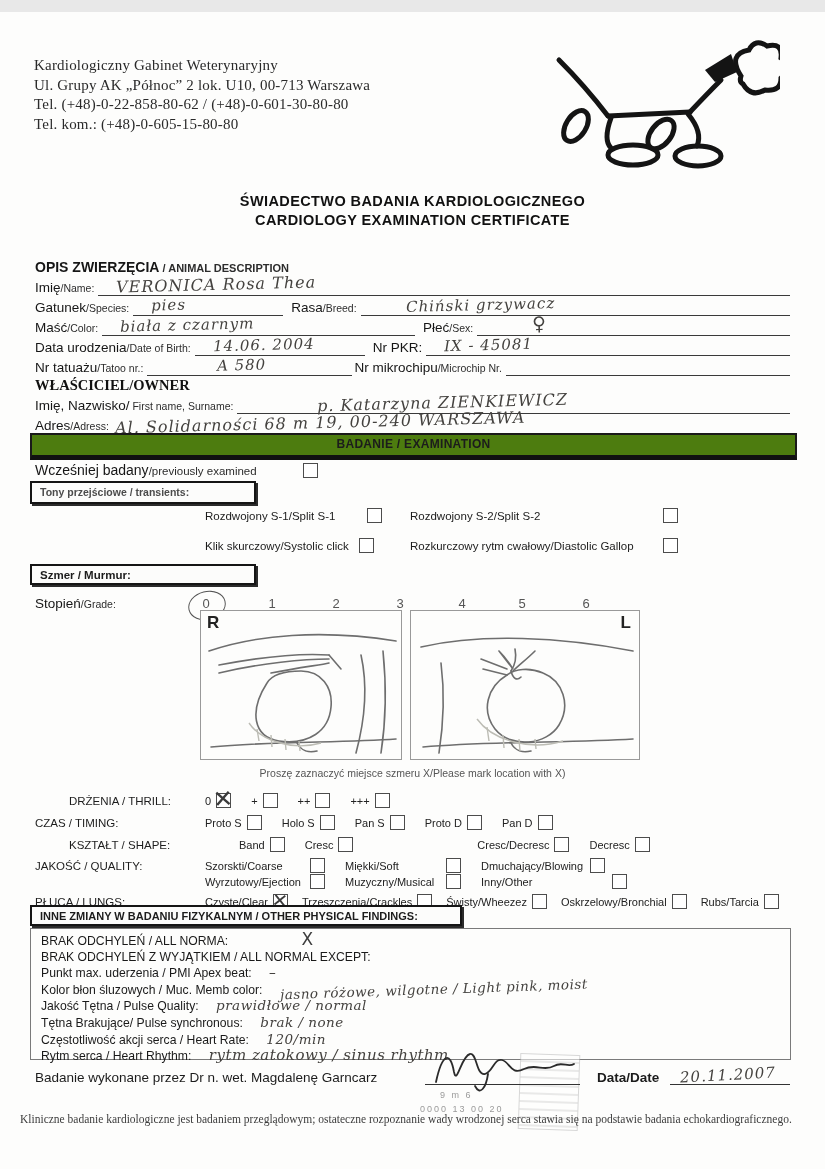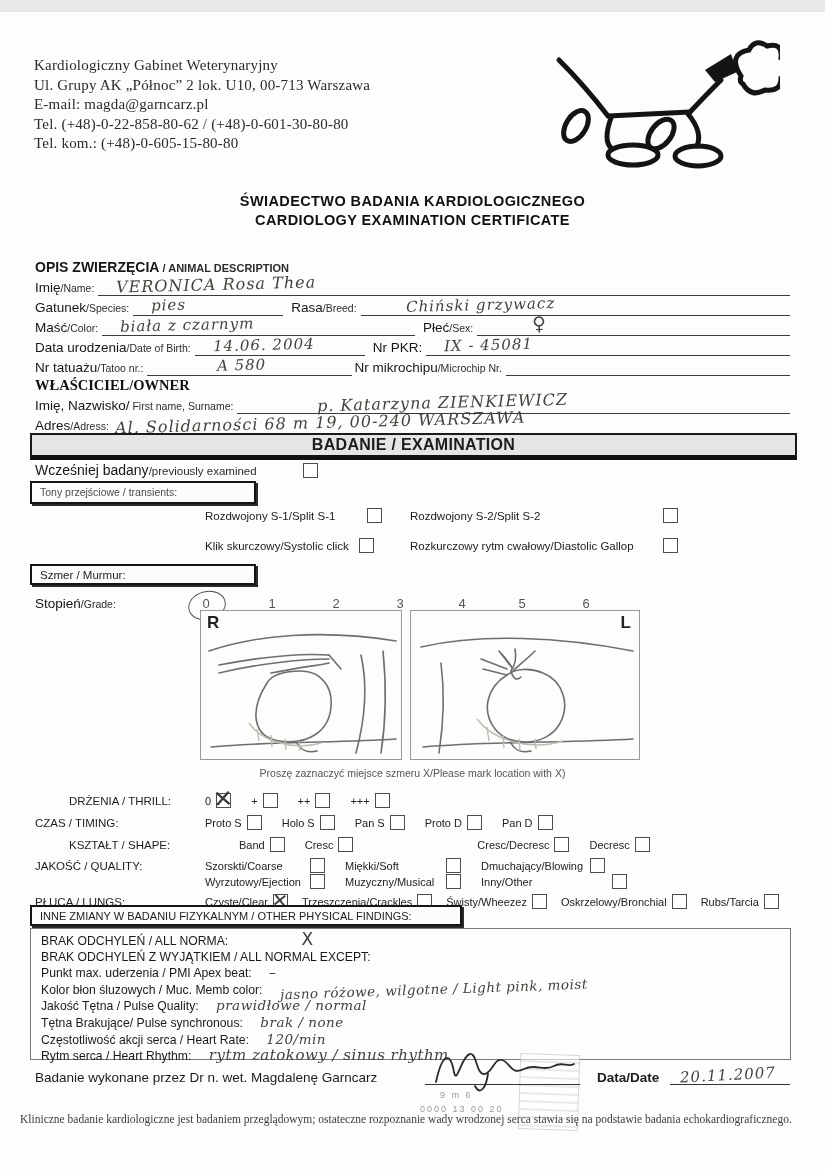--- a/index.html
+++ b/index.html
@@ -28,25 +28,25 @@
   .lbl{white-space:nowrap;padding-right:4px;}
   .pl{font-size:13.5px;color:#161616;}
   .en{font-size:10.5px;color:#2c2c2c;}
   .fill{flex:1;border-bottom:1.2px solid #3a3a3a;height:100%;position:relative;}
   .hand{font-family:"DejaVu Serif",serif;font-style:italic;color:#44423f;
         font-size:15px;white-space:nowrap;letter-spacing:1px;}
   .fill>.hand{position:absolute;bottom:1px;left:18px;transform:rotate(-1.5deg);}
 
   
   .exambar{left:30px;top:421px;width:763px;height:20px;border:2px solid #1a1a1a;
-           border-bottom:5px solid #111;text-align:center;font-weight:bold;font-size:16px;
-           line-height:19px;letter-spacing:.3px;background:#e5e5e5;}
-
-  
-  .tagbox{border:2px solid #151515;background:#fcfcfb;font-weight:normal;font-size:11.5px;
+           border-bottom:5px solid #111;text-align:center;font-weight:bold;font-size:12px;
+           line-height:19px;letter-spacing:.3px;background:#4d7c0f;}
+
+  
+  .tagbox{border:2px solid #151515;background:#fcfcfb;font-weight:bold;font-size:11.5px;
           padding:3px 8px 2px 8px;box-shadow:2px 2px 0 #2b2b2b;white-space:nowrap;overflow:hidden;}
   .tagbox.faint{color:#4c4c4c;font-size:10.5px;}
 
   
   .cb{display:inline-block;width:13px;height:13px;border:1.3px solid #4c4c4c;
       position:relative;vertical-align:-2px;background:#fff;flex:none;}
   .cb.on::after{content:"✕";position:absolute;left:-2px;top:-6px;font-size:19px;
       color:#3b3b3b;font-family:"DejaVu Sans",sans-serif;transform:rotate(6deg);}
   .cb.bigx::after{font-size:24px;left:-4px;top:-9px;transform:rotate(-4deg);}
 
@@ -92,21 +92,20 @@
   svg{display:block;}
 </style>
 </head>
 <body>
 
 <div class="page">
 
   <div class="abs letterhead">
     <div>Kardiologiczny Gabinet Weterynaryjny</div>
     <div>Ul. Grupy AK „Północ” 2 lok. U10, 00-713 Warszawa</div>
-    <div>E-mail: magda@garncarz.pl</div>
     <div>Tel. (+48)-0-22-858-80-62 / (+48)-0-601-30-80-80</div>
     <div>Tel. kom.: (+48)-0-605-15-80-80</div>
   </div>
 
   <div class="abs doglogo">
     <svg width="235" height="145" viewBox="0 0 235 145">
       <g fill="none" stroke="#141414" stroke-width="5" stroke-linecap="round">
         <path d="M14,32 Q40,58 63,88"></path>
         <path d="M63,88 L145,84"></path>
         <path d="M145,84 Q162,66 176,52"></path>

